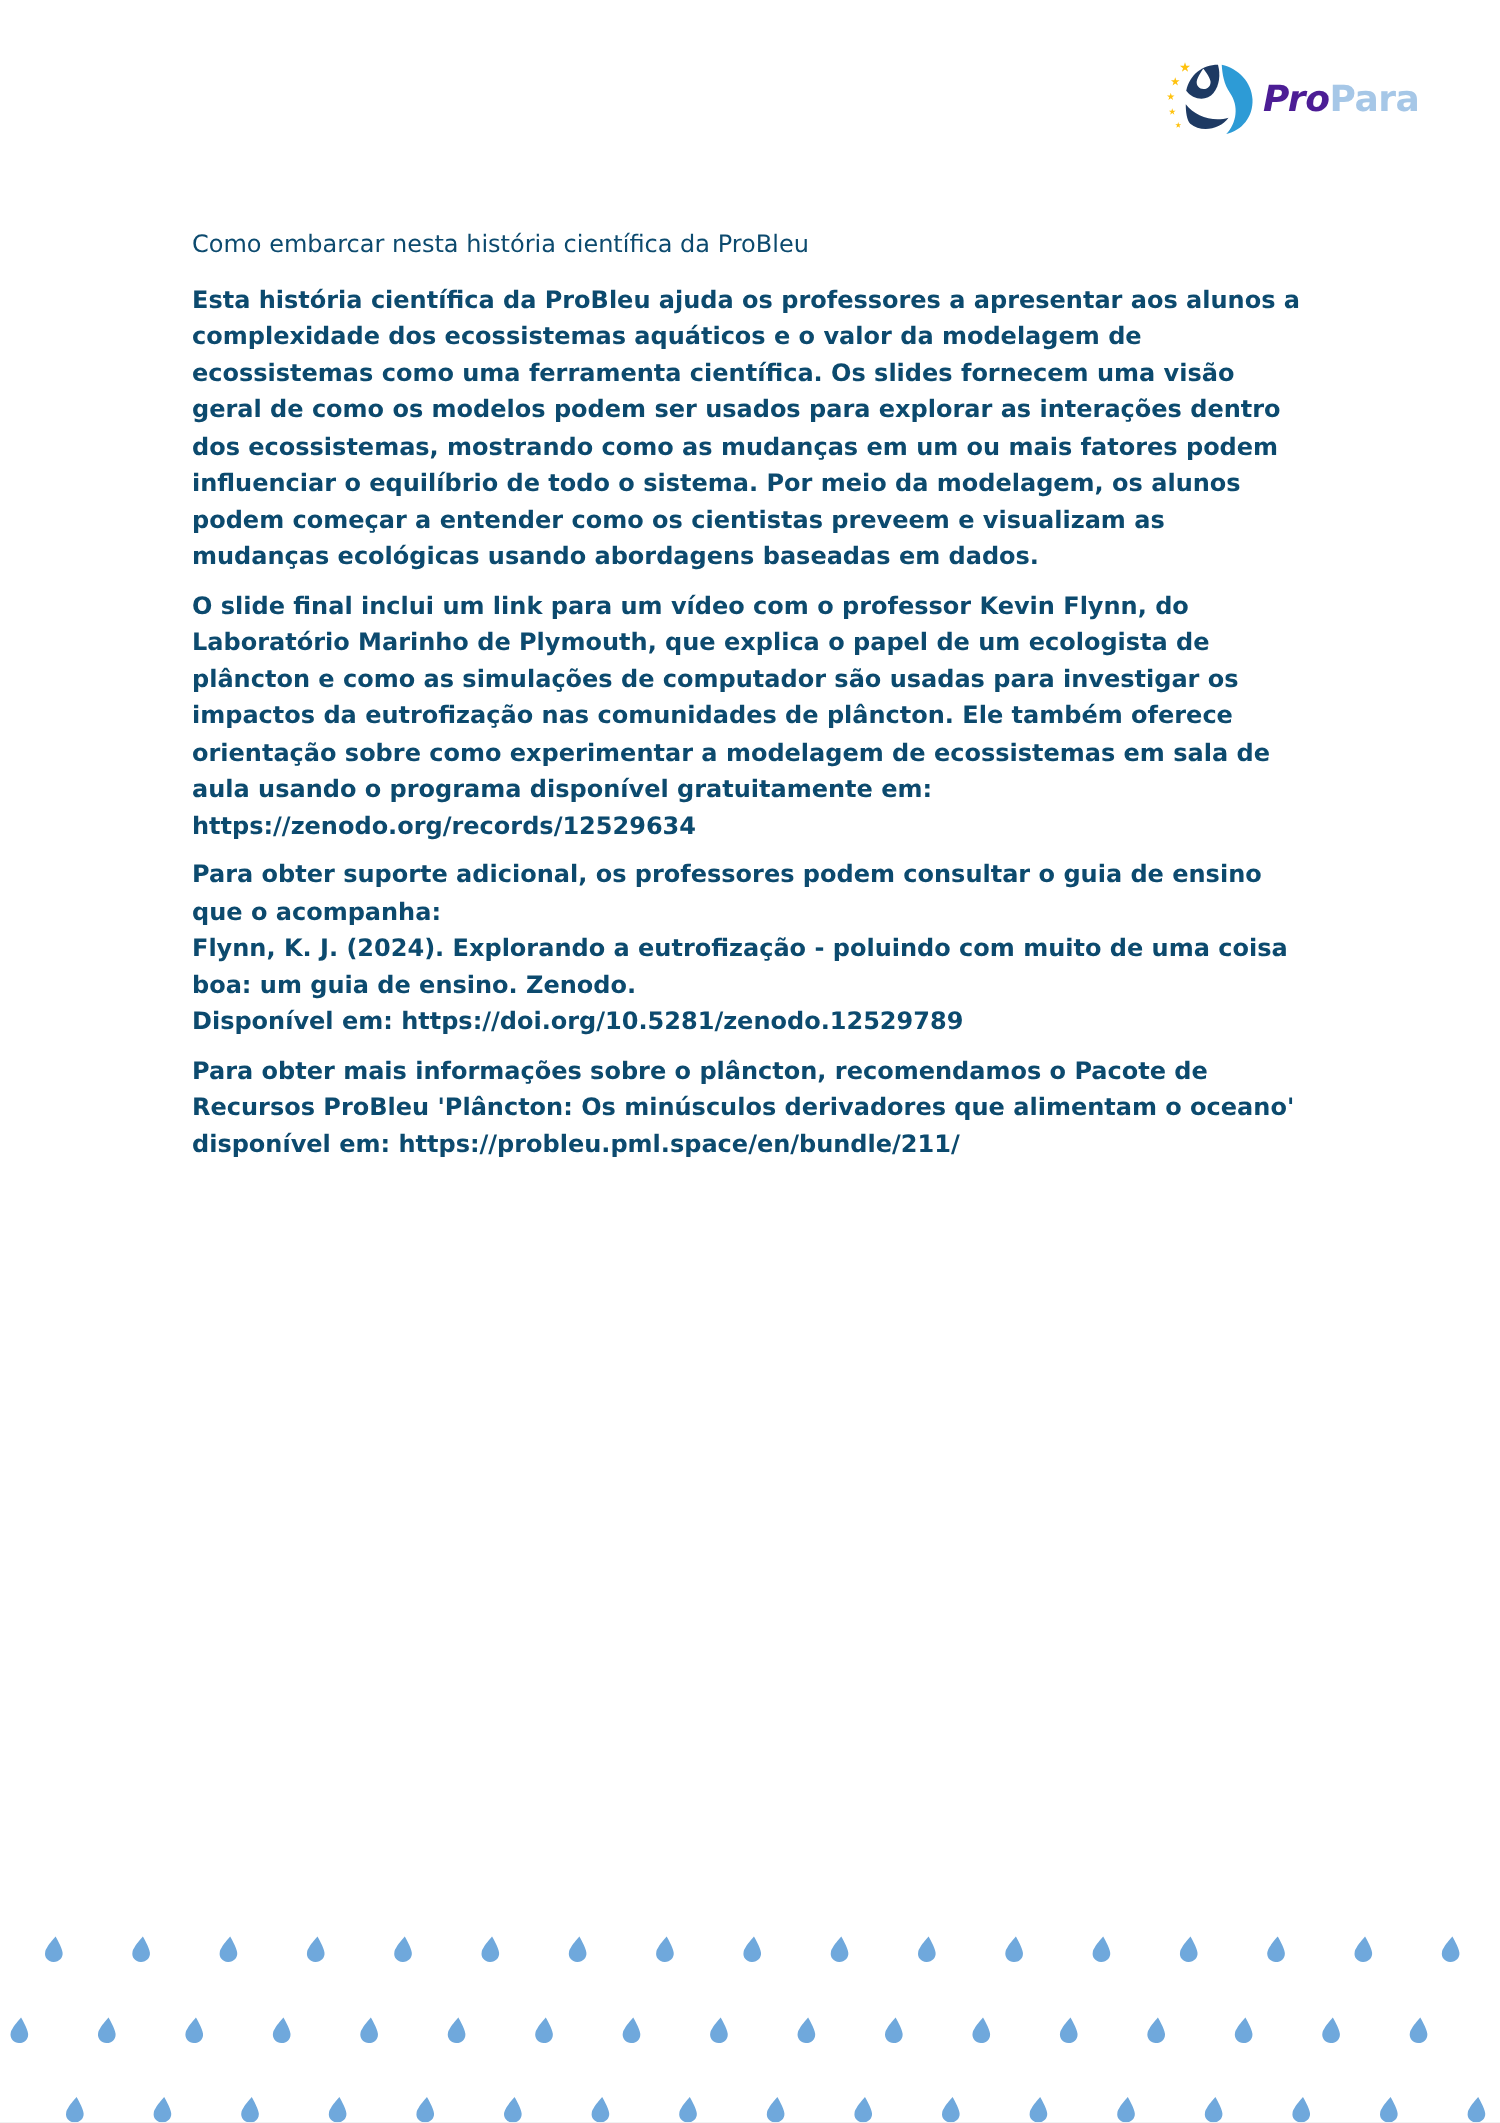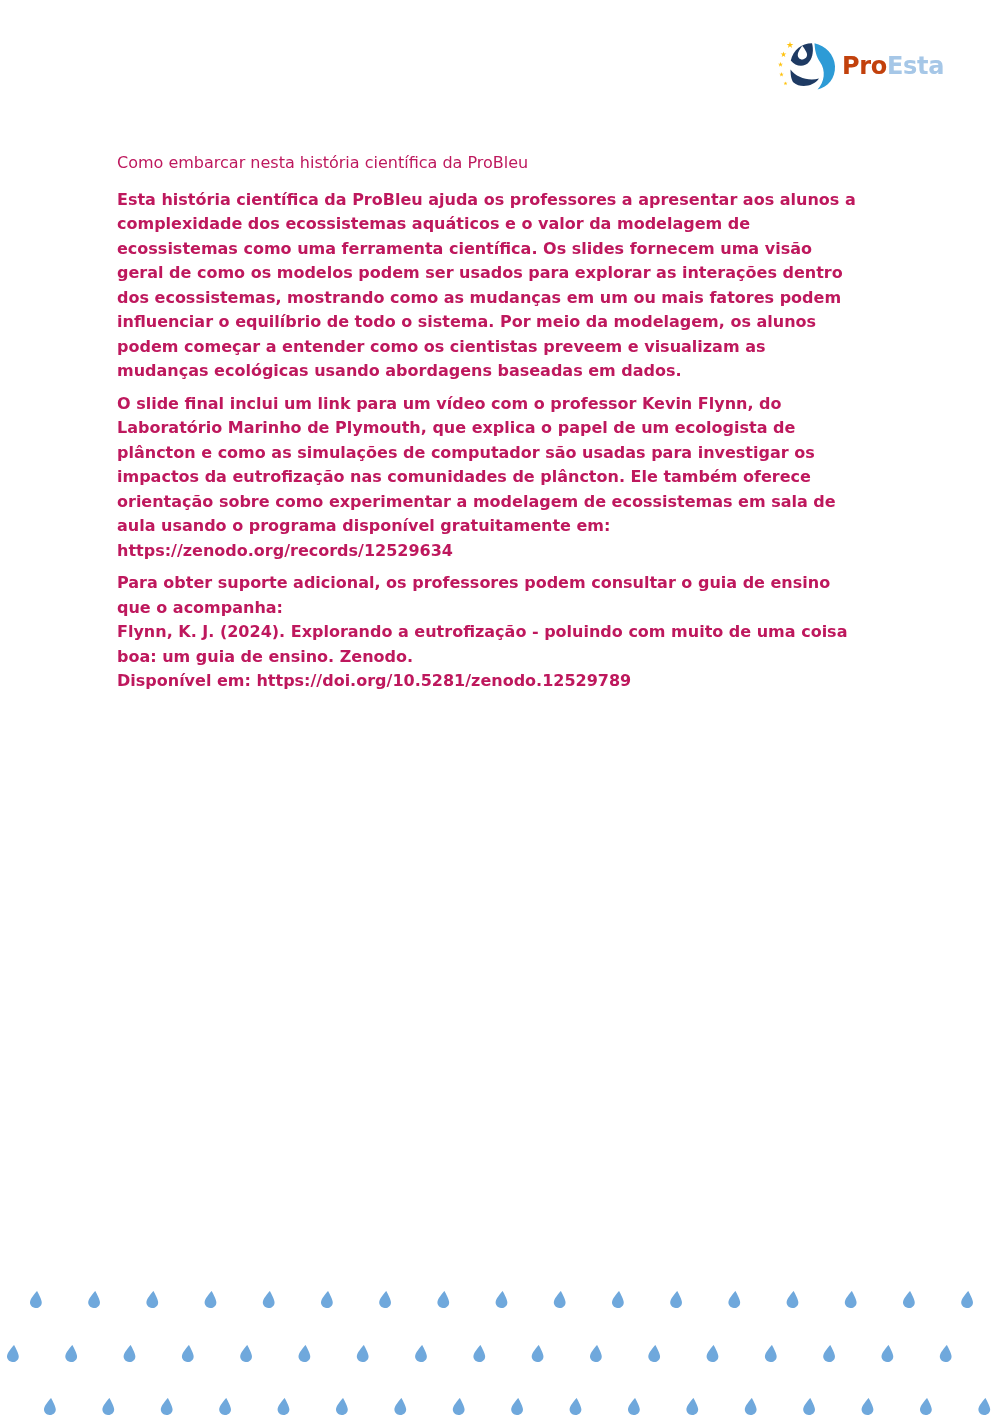--- a/index.html
+++ b/index.html
@@ -27,24 +27,24 @@
     font-size: 24px;
     font-weight: 700;
     letter-spacing: -0.3px;
     line-height: 52px;
     white-space: nowrap;
   }
 
   
   .content {
     position: absolute;
-    left: 117px;
+    left: 128px;
     top: 151px;
     width: 800px;
-    color: #be185d;
+    color: #0c4a6e;
     font-size: 16px;
     line-height: 24.5px;
   }
   .content h1 {
     font-size: 16px;
     font-weight: 400;
     margin: 0 0 12px 0;
     line-height: 24.5px;
   }
   .content p {
@@ -84,21 +84,21 @@
 
       <path d="M35,3.2 C24.5,3.2 16,10 13.8,20.5 C18.5,26.8 27.5,27.6 32,22 C36.3,16.6 36.6,9.2 35,3.2 Z" fill="#1e3a63"></path>
 
       <path fill="#ffffff" d="M25.2,5.8 C25.2,5.8 29.6,11.2 30,14.1 C30.4,17 28.3,19.3 25.5,19.4 C22.7,19.5 20.5,17.3 20.8,14.4 C21.1,11.3 25.2,5.8 25.2,5.8 Z"></path>
 
       <path d="M37.5,3.2 C48.5,5.6 57.5,14.8 58,26.2 C58.5,38 51,47 40.5,49.4 C47.6,42 49,30.6 43,22 C39,16.2 37.8,9.4 37.5,3.2 Z" fill="#2d9bd6"></path>
 
       <path d="M13.5,29.5 C19.5,37.5 31.5,41.5 42,38.5 C36.5,46.5 23.5,48.5 16.5,42.5 C14.2,40 13.5,34.5 13.5,29.5 Z" fill="#1e3a63"></path>
     </svg>
     <div class="logo-text">
-      <span style="color:#c2410c;">Pro</span><span style="color:#a6c7e7;">Esta</span>
+      <span style="color:#4c1d95;font-style:italic;">Pro</span><span style="color:#a6c7e7;">Para</span>
     </div>
   </div>
 
   <div class="content">
     <h1>Como embarcar nesta história científica da ProBleu</h1>
     <p>Esta história científica da ProBleu ajuda os professores a apresentar aos alunos a
 complexidade dos ecossistemas aquáticos e o valor da modelagem de
 ecossistemas como uma ferramenta científica. Os slides fornecem uma visão
 geral de como os modelos podem ser usados para explorar as interações dentro
 dos ecossistemas, mostrando como as mudanças em um ou mais fatores podem
@@ -110,20 +110,23 @@
 plâncton e como as simulações de computador são usadas para investigar os
 impactos da eutrofização nas comunidades de plâncton. Ele também oferece
 orientação sobre como experimentar a modelagem de ecossistemas em sala de
 aula usando o programa disponível gratuitamente em:
 https://zenodo.org/records/12529634</p>
     <p>Para obter suporte adicional, os professores podem consultar o guia de ensino
 que o acompanha:
 Flynn, K. J. (2024). Explorando a eutrofização - poluindo com muito de uma coisa
 boa: um guia de ensino. Zenodo.
 Disponível em: https://doi.org/10.5281/zenodo.12529789</p>
+    <p>Para obter mais informações sobre o plâncton, recomendamos o Pacote de
+Recursos ProBleu 'Plâncton: Os minúsculos derivadores que alimentam o oceano'
+disponível em: https://probleu.pml.space/en/bundle/211/</p>
   </div>
 
   <svg class="droplet-layer" viewBox="0 0 1000 1415" aria-hidden="true">
     <defs>
       <g id="tear-drop" transform="rotate(6 6.5 10)">
         <path d="M6.5,0 C6.5,0 11.6,6.9 12.3,10.3 C13,13.8 10.4,16.8 6.8,17 C3.2,17.2 0.3,14.4 0.7,10.9 C1.1,7.2 6.5,0 6.5,0 Z"></path>
       </g>
     </defs>
     <g id="droplet-group" fill="#6fa8dc">
         <use href="#tear-drop" x="29.5" y="1291"></use>

